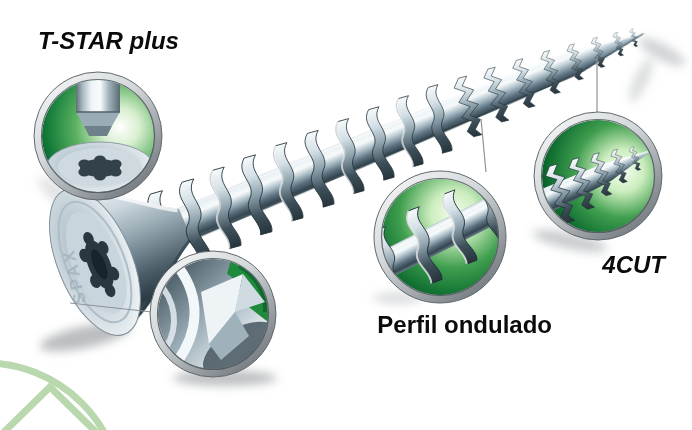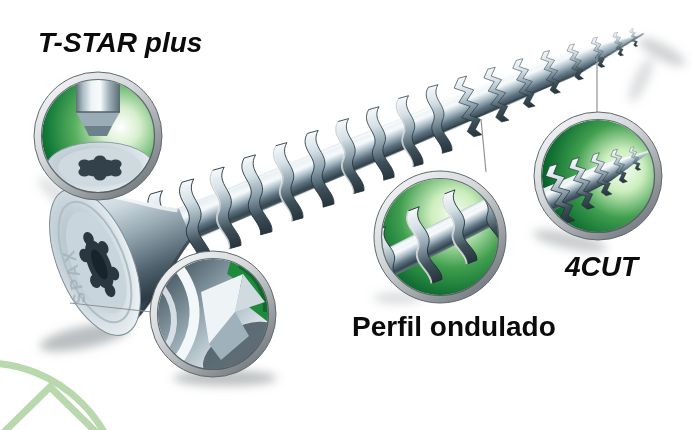--- a/index.html
+++ b/index.html
@@ -2,25 +2,25 @@
 <html><head>
 <meta charset="utf-8">
 <style>
   html,body{margin:0;padding:0;background:#dddddd;}
   .stage{
     position:relative;width:692px;height:430px;background:#ffffff;overflow:hidden;
     font-family:"Liberation Sans", sans-serif;
   }
   .stage svg{position:absolute;left:0;top:0;}
   .callout-label{
-    position:absolute;color:#0b0b0b;font-weight:bold;font-size:28px;
+    position:absolute;color:#0b0b0b;font-weight:bold;font-size:24px;
     white-space:nowrap;line-height:1.1;
   }
   .italic{font-style:italic;}
-  .center{text-align:left;}
+  .center{text-align:right;}
 </style>
 </head>
 <body>
 
 <div class="stage">
 
 <svg width="692" height="430" viewBox="0 0 692 430">
   <defs>
     <linearGradient id="steel" x1="0" y1="0" x2="0" y2="1">
       <stop offset="0" stop-color="#b9c8d0"></stop>
@@ -276,17 +276,17 @@
         </g>
       </g>
     </g>
     <circle r="56.5" fill="none" stroke="#4a5257" stroke-width="1.2" opacity=".8"></circle>
   </g>
 </svg>
 
 <div class="callout-label italic" style="left:38px;top:28px;">T-STAR plus</div>
 
 
-<div class="callout-label center" style="left:352px;top:312px;width:180px;">Perfil ondulado</div>
+<div class="callout-label center" style="left:372px;top:312px;width:180px;">Perfil ondulado</div>
 
 <div class="callout-label italic center" style="left:565px;top:252px;width:100px;">4CUT</div>
 
 </div>
 
 </body></html>

